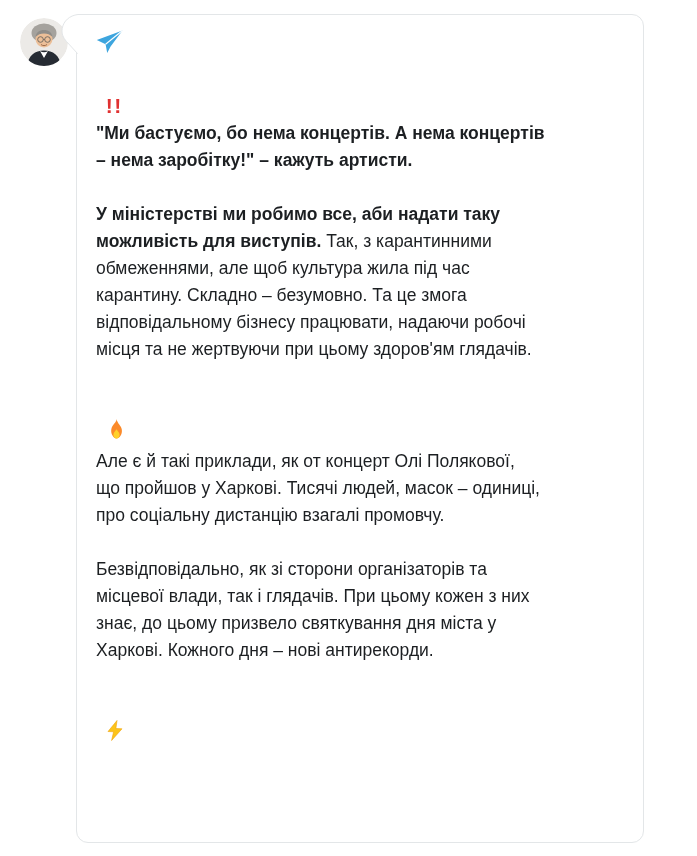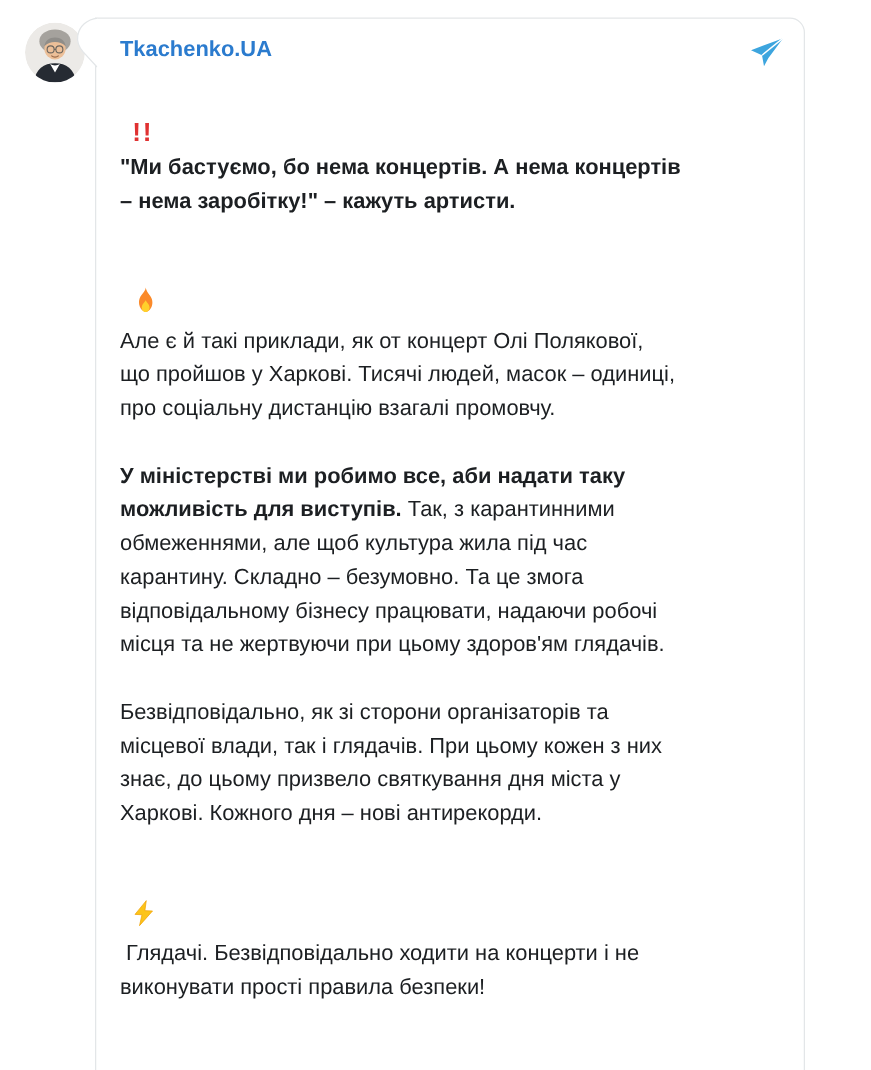--- a/index.html
+++ b/index.html
@@ -56,56 +56,54 @@
   </svg>
 </div>
 
 <div class="bubble">
   <svg class="tail" width="18" height="42" viewBox="0 0 18 42">
     <path d="M18 0 C 9.5 1.5 3.5 7 2.2 14.5 C 1.4 19.5 3 23.5 6.5 27.5 L 18 40 Z" fill="#ffffff"></path>
     <path d="M18 0.5 C 9.5 1.5 3.5 7 2.2 14.5 C 1.4 19.5 3 23.5 6.5 27.5 L 17.6 39.6" fill="none" stroke="#e3e6e8" stroke-width="1"></path>
   </svg>
 
   <div class="bubble-header">
-    <a class="channel-name">Tkachenko.UA</a>
     <span class="plane">
       <svg width="27" height="24" viewBox="0 0 27 24">
         <path d="M26.5 0.5 L0.8 10.1 L9.6 14.2 L11.2 23 L14.6 16.6 L26.5 0.5 Z" fill="#3da5de"></path>
         <path d="M26.5 0.5 L9.6 14.2" stroke="#ffffff" stroke-width="1.1"></path>
       </svg>
     </span>
   </div>
 
   <div class="msg-text" id="message-text">
       <p>
   <span class="dexcl">!!</span>
 <span class="b">"Ми бастуємо, бо нема концертів. А нема концертів
 – нема заробітку!" – кажуть артисти.</span></p>
+      <p><span class="b">У міністерстві ми робимо все, аби надати таку
+можливість для виступів.</span><span> Так, з карантинними
+обмеженнями, але щоб культура жила під час
+карантину. Складно – безумовно. Та це змога
+відповідальному бізнесу працювати, надаючи робочі
+місця та не жертвуючи при цьому здоров'ям глядачів.</span></p>
       <p>
   <span class="emoji"><svg width="21" height="22" viewBox="0 0 21 22">
     <path d="M10.5 1 C10.8 4.2 6.2 6.5 5.3 11.2 C4.5 15.8 7.6 20.5 10.5 20.5 C13.4 20.5 16.6 16.2 15.8 11.5 C15.1 7.5 11.6 5.8 10.5 1 Z" fill="#fb8a2a"></path>
     <path d="M10.5 20.5 C8.6 20.5 7.2 18.7 7.4 16.5 C7.6 14.3 9.5 13.2 10.5 11.2 C11.5 13.2 13.4 14.3 13.6 16.5 C13.8 18.7 12.4 20.5 10.5 20.5 Z" fill="#ffd12b"></path>
   </svg></span>
 <span>Але є й такі приклади, як от концерт Олі Полякової,
 що пройшов у Харкові. Тисячі людей, масок – одиниці,
 про соціальну дистанцію взагалі промовчу.</span></p>
-      <p><span class="b">У міністерстві ми робимо все, аби надати таку
-можливість для виступів.</span><span> Так, з карантинними
-обмеженнями, але щоб культура жила під час
-карантину. Складно – безумовно. Та це змога
-відповідальному бізнесу працювати, надаючи робочі
-місця та не жертвуючи при цьому здоров'ям глядачів.</span></p>
       <p><span>Безвідповідально, як зі сторони організаторів та
 місцевої влади, так і глядачів. При цьому кожен з них
 знає, до цьому призвело святкування дня міста у
 Харкові. Кожного дня – нові антирекорди.</span></p>
       <p>
   <span class="emoji"><svg width="18" height="21" viewBox="0 0 18 21">
     <path d="M11 0.5 L2 11.5 L7.6 11.8 L5.6 20.5 L16 8.8 L9.9 8.5 Z" fill="#fcc419" stroke="#f0a30a" stroke-width="0.6"></path>
   </svg></span>
-<span> Глядачі. Безвідповідально ходити на концерти і не
-виконувати прості правила безпеки!</span></p>
+</p>
       <p>
   
 </p>
     </div>
 
 </div>
 
 </body></html>

